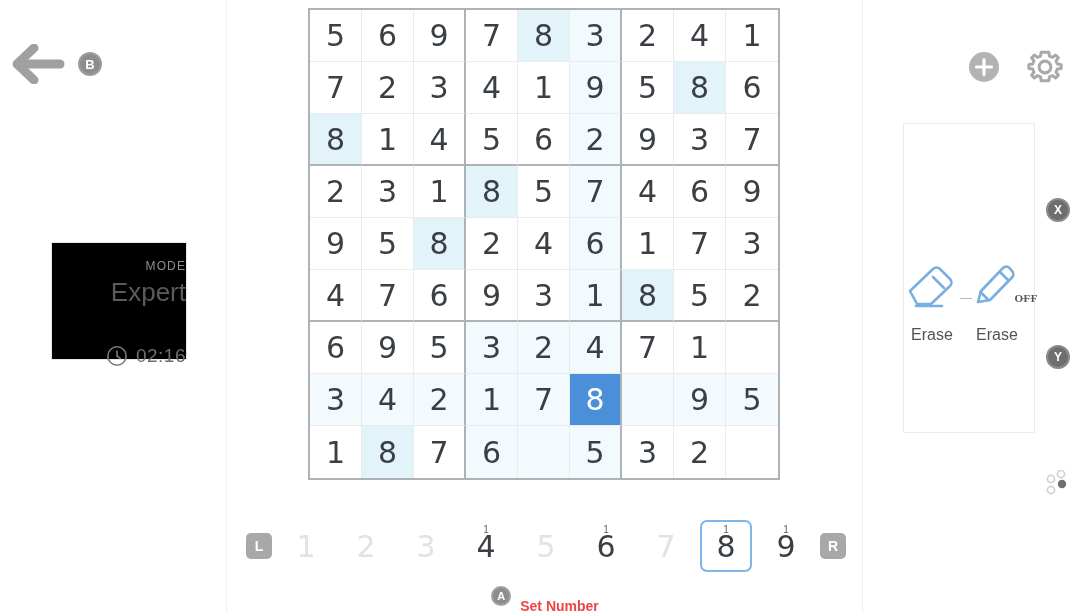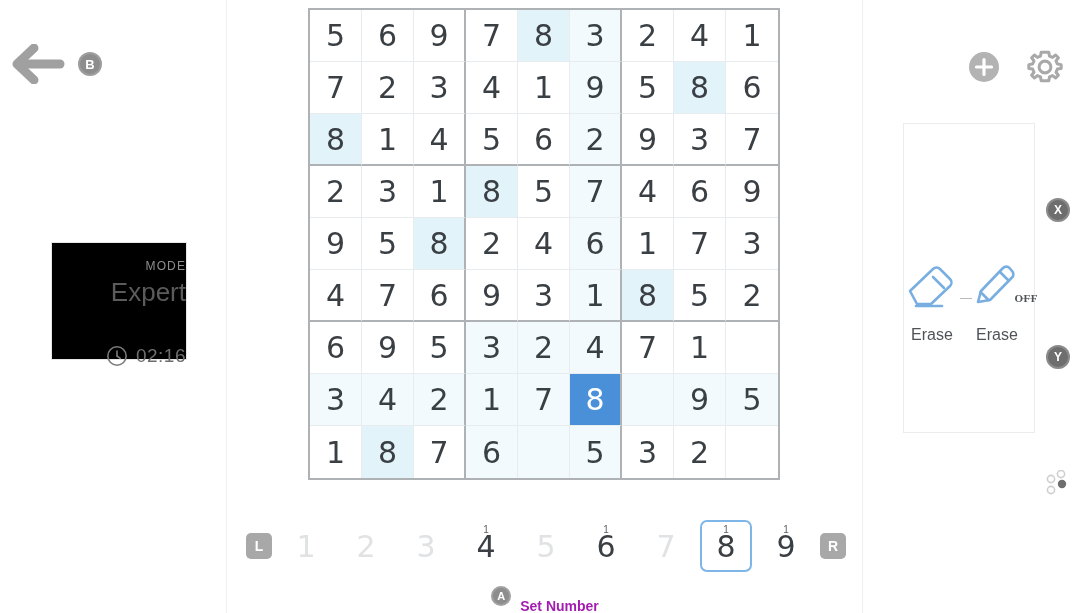--- a/index.html
+++ b/index.html
@@ -111,21 +111,21 @@
   .setnum{
     position:absolute;left:0;right:0;top:578px;
     display:flex;align-items:center;justify-content:center;gap:9px;
   }
   .setnum .badge{
     width:20px;height:20px;border-radius:50%;
     background:#8d8d8d;color:#fff;font-size:11px;font-weight:bold;
     display:flex;align-items:center;justify-content:center;
     box-shadow:inset 0 0 0 2px rgba(255,255,255,0.18);
   }
-  .setnum .txt{font-size:14px;color:#a21caf;font-weight:bold;margin-top:20px;}
+  .setnum .txt{font-size:14px;color:#ef4444;font-weight:bold;margin-top:20px;}
 
   
   .tools{
     position:absolute;left:903px;top:123px;
     width:132px;height:310px;
     border:1px solid #ececec;background:#fff;box-sizing:border-box;
     display:flex;flex-direction:row;align-items:center;
     padding-top:42px;
   }
   .tool{display:flex;flex-direction:column;align-items:center;}

